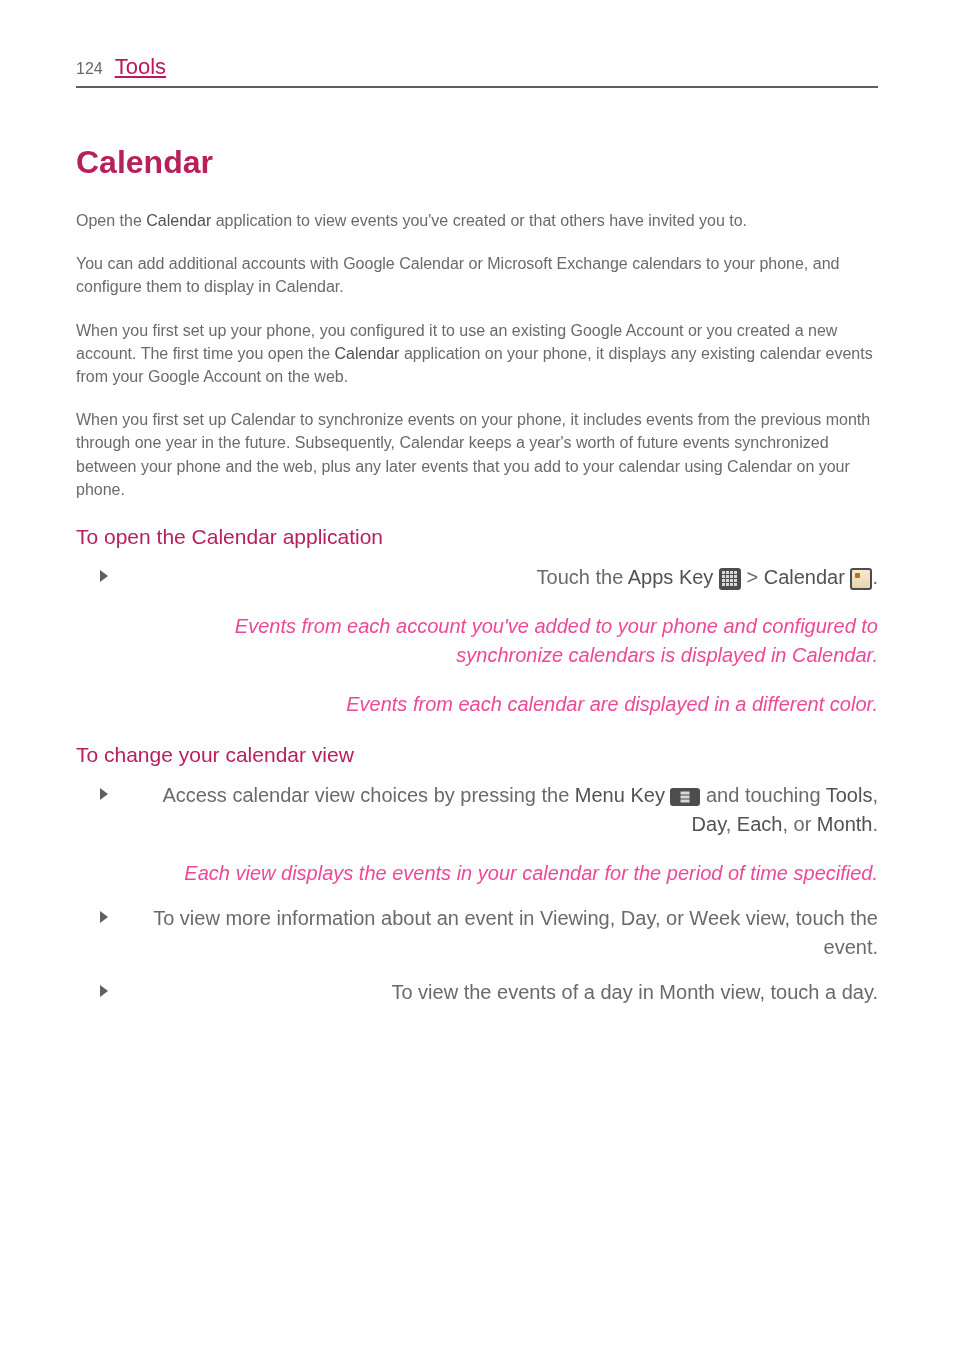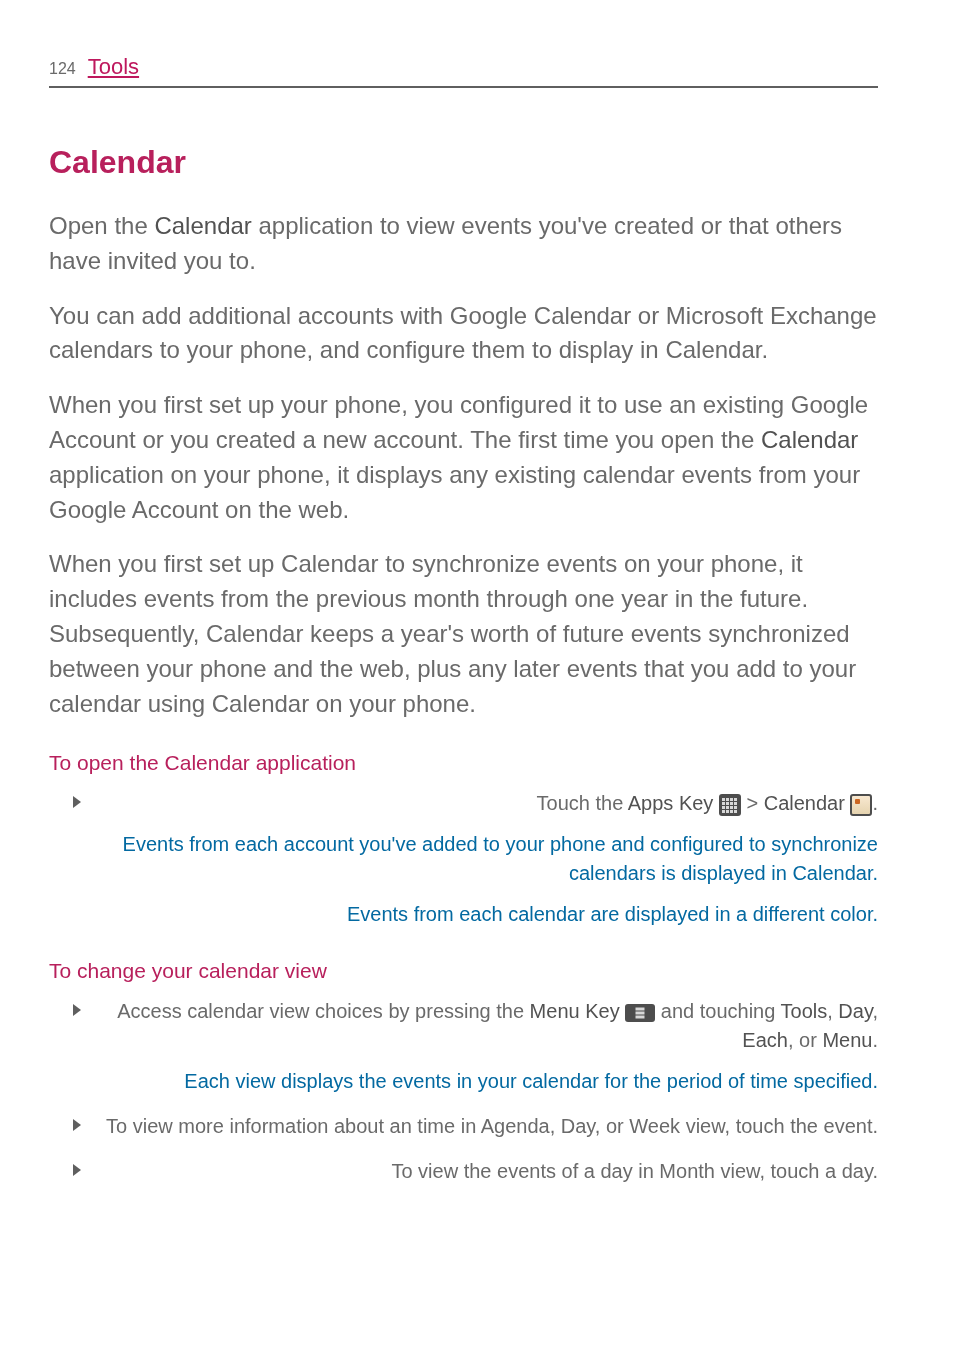--- a/index.html
+++ b/index.html
@@ -9,21 +9,21 @@
     }
     body {
       font-family: Arial, Helvetica, sans-serif;
       width: 954px;
       height: 1372px;
       background: #fff;
       position: relative;
       color: #6a6a6a;
     }
     .page {
-      padding: 54px 76px 60px 49px;
+      padding: 54px 76px 60px 76px;
     }
     .header {
       display: flex;
       align-items: baseline;
       gap: 12px;
       margin-bottom: 4px;
     }
     .header-title {
       font-size: 22px;
       color: #be185d;
@@ -45,25 +45,25 @@
     .h2 {
       font-size: 24px;
       color: #b8205c;
       font-weight: bold;
       margin-bottom: 22px;
     }
     .h3 {
       font-size: 21px;
       color: #b8205c;
       font-weight: normal;
-      margin-top: 30px;
+      margin-top: 24px;
       margin-bottom: 14px;
     }
     .para {
-      font-size: 24px;
+      font-size: 16px;
       line-height: 1.45;
       color: #6a6a6a;
       margin-bottom: 20px;
     }
     .bold {
       color: #525252;
       font-weight: normal;
     }
     .list {
       padding-left: 48px;
@@ -83,23 +83,24 @@
       top: 7px;
       width: 0;
       height: 0;
       border-top: 6px solid transparent;
       border-bottom: 6px solid transparent;
       border-left: 8px solid #5f5f5f;
     }
     .sub {
       font-size: 20px;
       line-height: 1.45;
-      color: #0369a1;
-      margin-top: 12px;
+      color: #ec4899;
+      margin-top: 20px;
       margin-bottom: 12px;
+      font-style: italic;
     }
     .icon-apps {
       display: inline-flex;
       vertical-align: middle;
       width: 22px;
       height: 22px;
       background: #4d4d4d;
       border-radius: 3px;
       position: relative;
       flex-wrap: wrap;
@@ -210,23 +211,23 @@
       <p class="sub">Events from each account you've added to your phone and configured to synchronize calendars is displayed in Calendar.</p>
       <p class="sub">Events from each calendar are displayed in a different color.</p>
     </div>
   </div>
 
   <h3 class="h3">To change your calendar view</h3>
 
   <div class="list">
     <div class="list-item">
       <span class="inline-wrap">
-        <span>Access calendar view choices by pressing the </span><span class="bold">Menu Key </span><span class="icon-menu"></span><span> and touching </span><span class="bold">Tools</span><span>, </span><span class="bold">Day</span><span>, </span><span class="bold">Each</span><span>, or </span><span class="bold">Menu</span><span>.</span>
+        <span>Access calendar view choices by pressing the </span><span class="bold">Menu Key </span><span class="icon-menu"></span><span> and touching </span><span class="bold">Tools</span><span>, </span><span class="bold">Day</span><span>, </span><span class="bold">Each</span><span>, or </span><span class="bold">Month</span><span>.</span>
       </span>
       <p class="sub">Each view displays the events in your calendar for the period of time specified.</p>
     </div>
 
-    <div class="list-item">To view more information about an time in Agenda, Day, or Week view, touch the event.</div>
+    <div class="list-item">To view more information about an event in Viewing, Day, or Week view, touch the event.</div>
 
     <div class="list-item">To view the events of a day in Month view, touch a day.</div>
   </div>
 
 </div>
 
 </body></html>

